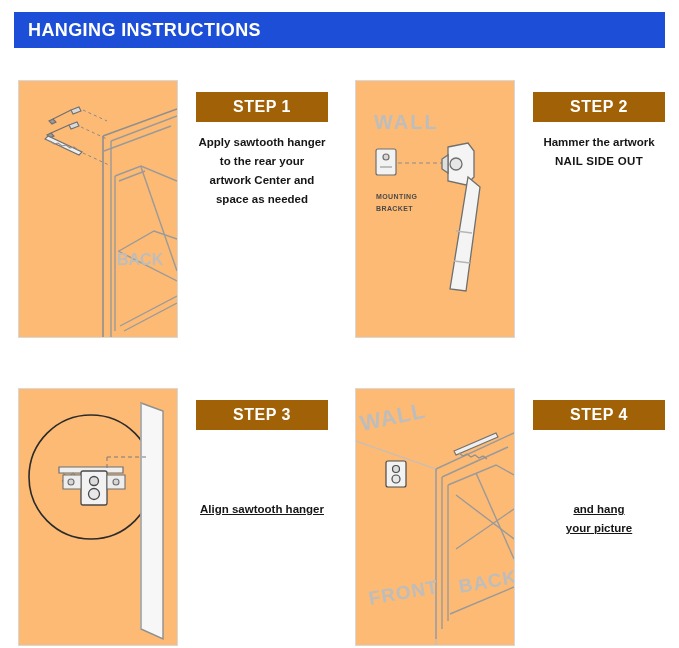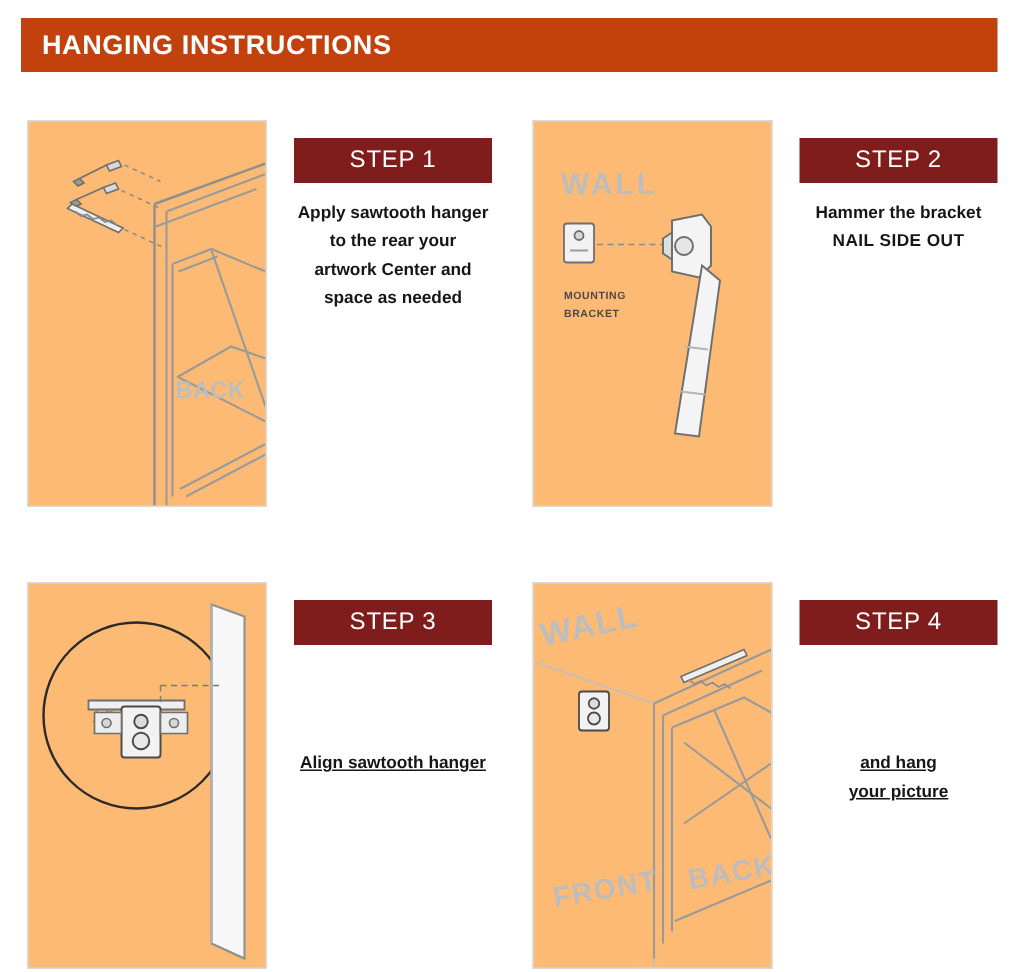--- a/index.html
+++ b/index.html
@@ -22,21 +22,21 @@
     box-sizing: border-box;
   }
 
   
   .header-bar {
     position: absolute;
     left: 14px;
     top: 12px;
     width: 651px;
     height: 36px;
-    background: #c2410c;
+    background: #1d4ed8;
     display: flex;
     align-items: center;
     text-align: right;
   }
   .header-title {
     color: #ffffff;
     font-size: 18px;
     font-weight: bold;
     letter-spacing: 0.4px;
     padding-left: 14px;
@@ -77,24 +77,24 @@
   .side {
     position: absolute;
     left: 168px;
     top: 0;
     width: 152px;
     height: 258px;
   }
   .step-label {
     width: 132px;
     height: 30px;
-    background: #7f1d1d;
+    background: #a16207;
     color: #ffffff;
     font-size: 16px;
-    font-weight: normal;
+    font-weight: bold;
     letter-spacing: 0.5px;
     display: flex;
     align-items: center;
     justify-content: center;
     margin: 12px auto 0 auto;
   }
   .step-text {
     margin-top: 11px;
     text-align: center;
     font-size: 11.5px;
@@ -220,21 +220,21 @@
             <path d="M98 180 L114 182" stroke="#b5b5b5"></path>
           </g>
 
           <text class="ill-small" x="20" y="118">MOUNTING</text>
           <text class="ill-small" x="20" y="130">BRACKET</text>
         </svg>
       </div>
       <div class="side">
         <div class="step-label">STEP 2</div>
         <div class="step-text">
-          <span class="line">Hammer the bracket</span>
+          <span class="line">Hammer the artwork</span>
           <span class="line caps">NAIL SIDE OUT</span>
         </div>
       </div>
     </div>
 
     <div class="step step-3">
       <div class="illus">
         <svg width="158" height="256" viewBox="0 0 158 256" xmlns="http://www.w3.org/2000/svg">
 
           <circle cx="72" cy="88" r="62" fill="none" stroke="#2b2b2b" stroke-width="1.6"></circle>

